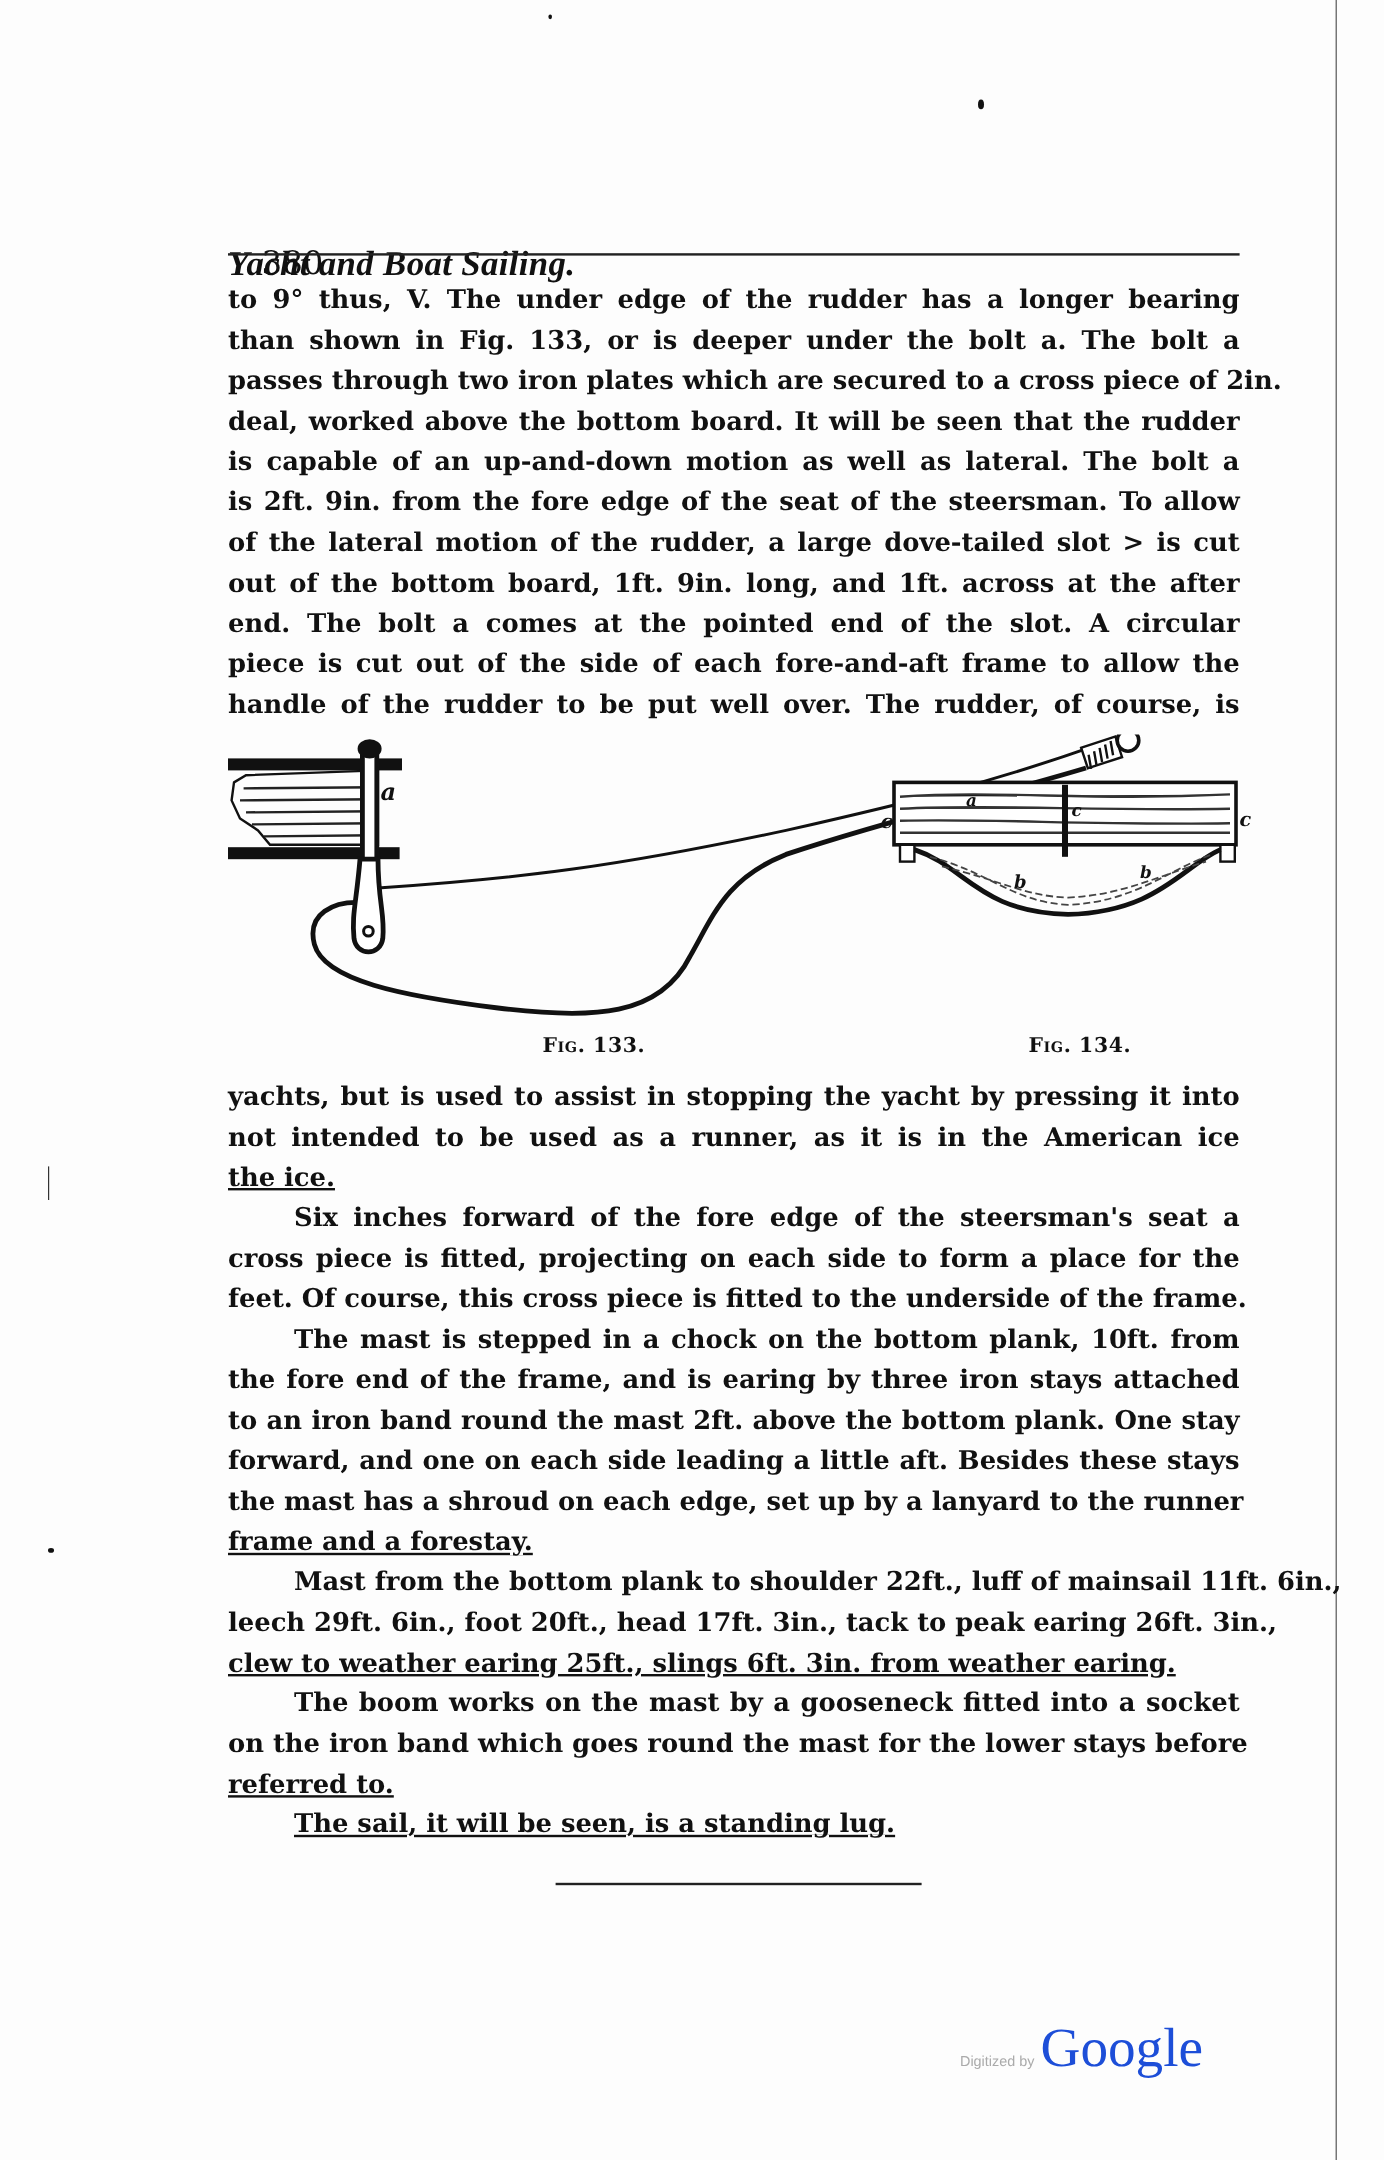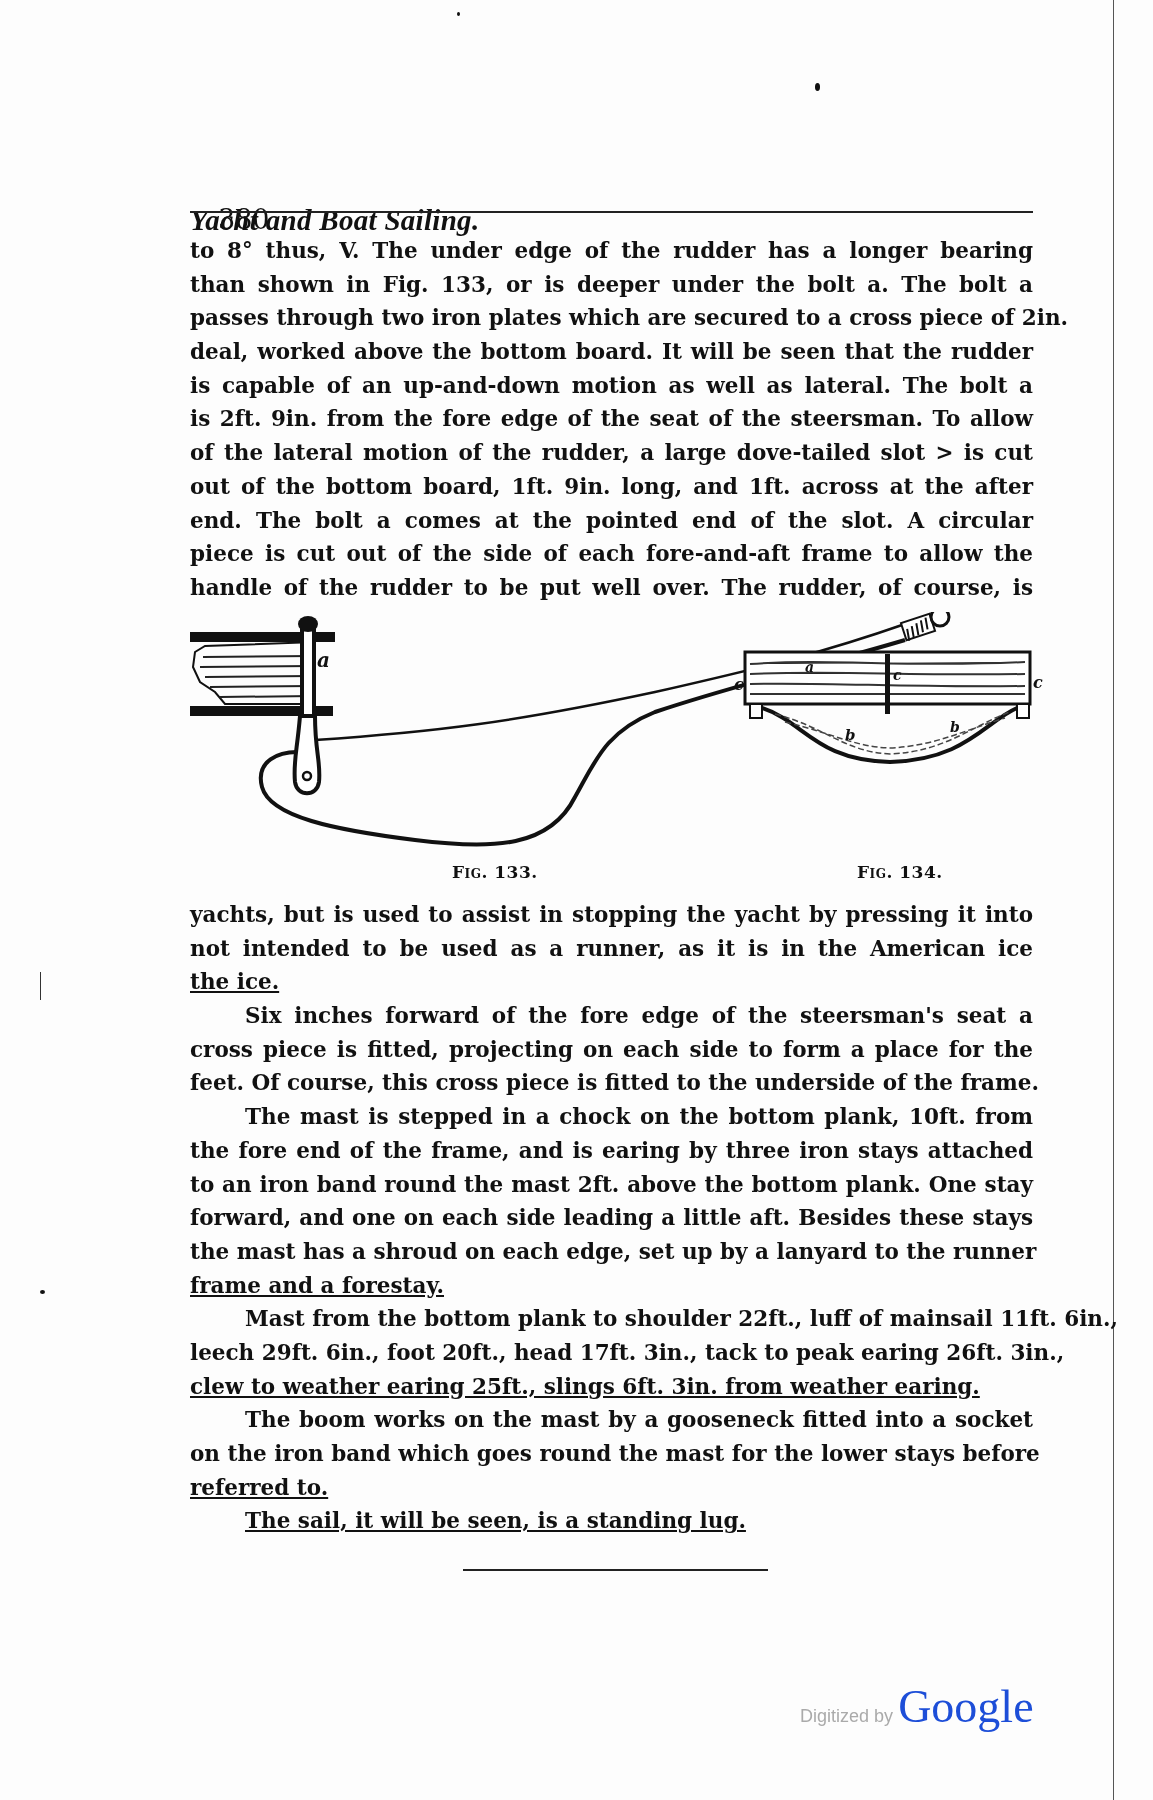--- a/index.html
+++ b/index.html
@@ -12,40 +12,40 @@
   .running-title { position:absolute; left:0; right:0; top:2px; font-size:29px; font-style:italic; font-family:"Liberation Serif", serif; font-weight:bold; letter-spacing:0.3px; }
   .head-rule { position:absolute; left:190px; top:211px; width:843px; height:2px; background:#222; }
   .body-block { position:absolute; left:190px; width:843px; font-size:21.5px; line-height:33.7px; font-family:"DejaVu Serif", serif; font-weight:bold; }
   .line { display:block; text-align:justify; text-align-last:justify; white-space:nowrap; height:33.7px; }
   .line.last { text-align-last:left;text-decoration:underline; }
   .line.indent { padding-left:55px; }
   .figure-area { position:absolute; left:185px; top:612px; width:860px; height:280px; }
   .caption { position:absolute; font-size:17px; font-weight:bold; font-family:"DejaVu Serif", serif; font-variant:small-caps; letter-spacing:0.5px; }
   .end-rule { position:absolute; left:463px; top:1569px; width:305px; height:2px; background:#222; }
   .watermark { position:absolute; left:800px; top:1680px; color:#aaa; }
-  .watermark .small { font-family:"Liberation Sans", sans-serif; font-size:18px; }
+  .watermark .small { font-family:"Liberation Sans", sans-serif; font-size:12px; }
   .watermark .big { font-family:"Liberation Serif", serif; font-size:46px; color:#1d4ed8; }
 </style>
 </head>
 <body>
 
 <div class="vline-right"></div>
 <div class="speck" style="left:457px;top:12px;width:3px;height:4px;"></div>
 <div class="speck" style="left:815px;top:83px;width:5px;height:8px;"></div>
 <div class="speck" style="left:40px;top:1290px;width:5px;height:4px;"></div>
 <div class="speck" style="left:40px;top:972px;width:1px;height:28px;border-radius:0;background:#333;"></div>
 
 <div class="header">
   <span class="page-num">380</span>
   <div class="running-title">Yacht and Boat Sailing.</div>
 </div>
 <div class="head-rule"></div>
 
 <div class="body-block" style="top:234px;">
-  <span class="line">to 8° thus, V.  The under edge of the rudder has a longer bearing</span>
+  <span class="line">to 9° thus, V.  The under edge of the rudder has a longer bearing</span>
   <span class="line">than shown in Fig. 133, or is deeper under the bolt a.  The bolt a</span>
   <span class="line">passes through two iron plates which are secured to a cross piece of 2in.</span>
   <span class="line">deal, worked above the bottom board.  It will be seen that the rudder</span>
   <span class="line">is capable of an up-and-down motion as well as lateral.  The bolt a</span>
   <span class="line">is 2ft. 9in. from the fore edge of the seat of the steersman.  To allow</span>
   <span class="line">of the lateral motion of the rudder, a large dove-tailed slot &gt; is cut</span>
   <span class="line">out of the bottom board, 1ft. 9in. long, and 1ft. across at the after</span>
   <span class="line">end.  The bolt a comes at the pointed end of the slot.  A circular</span>
   <span class="line">piece is cut out of the side of each fore-and-aft frame to allow the</span>
   <span class="line">handle of the rudder to be put well over.  The rudder, of course, is</span>

